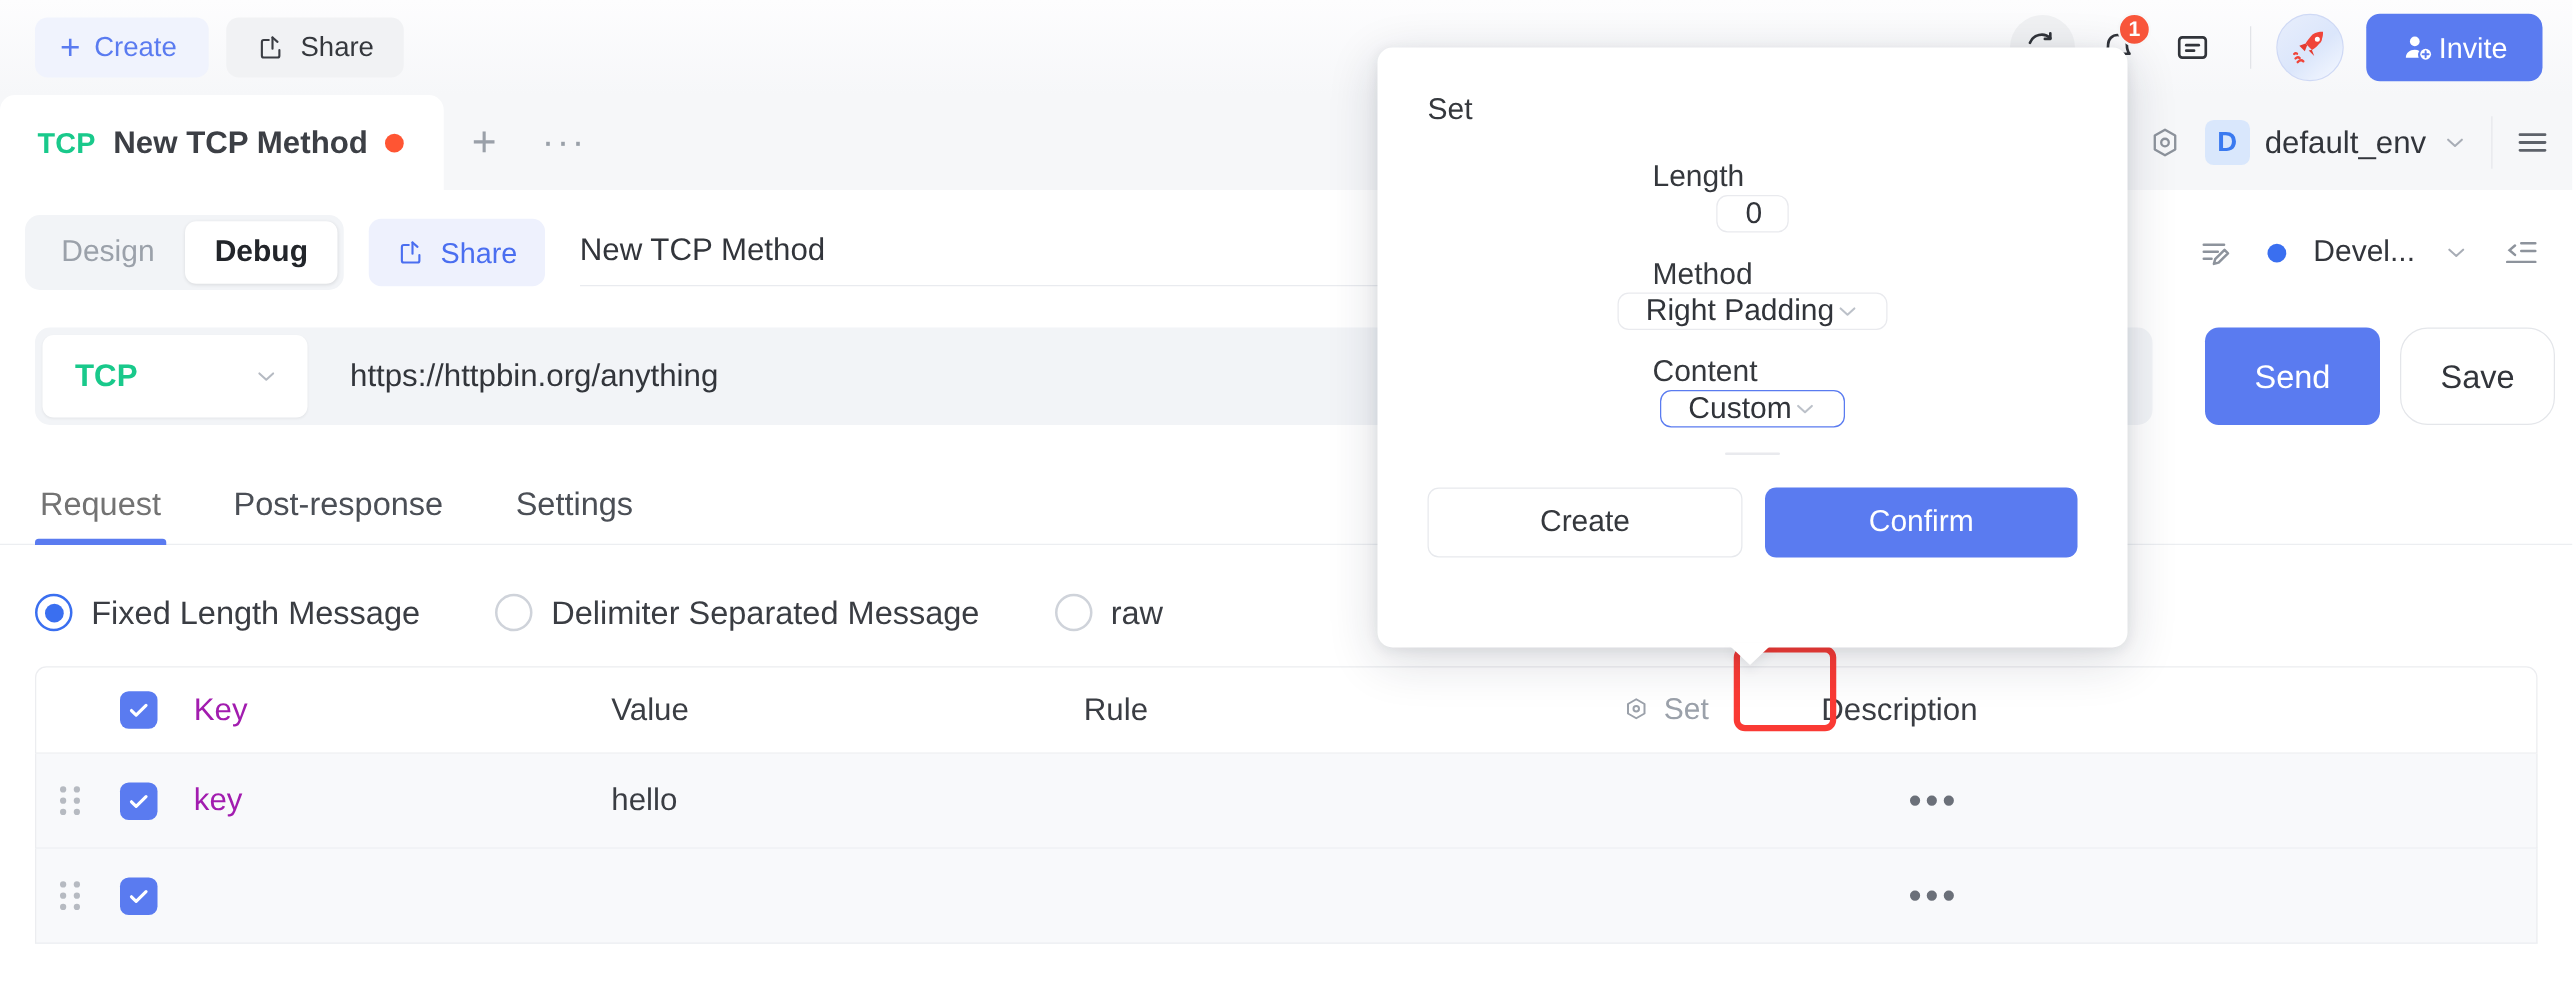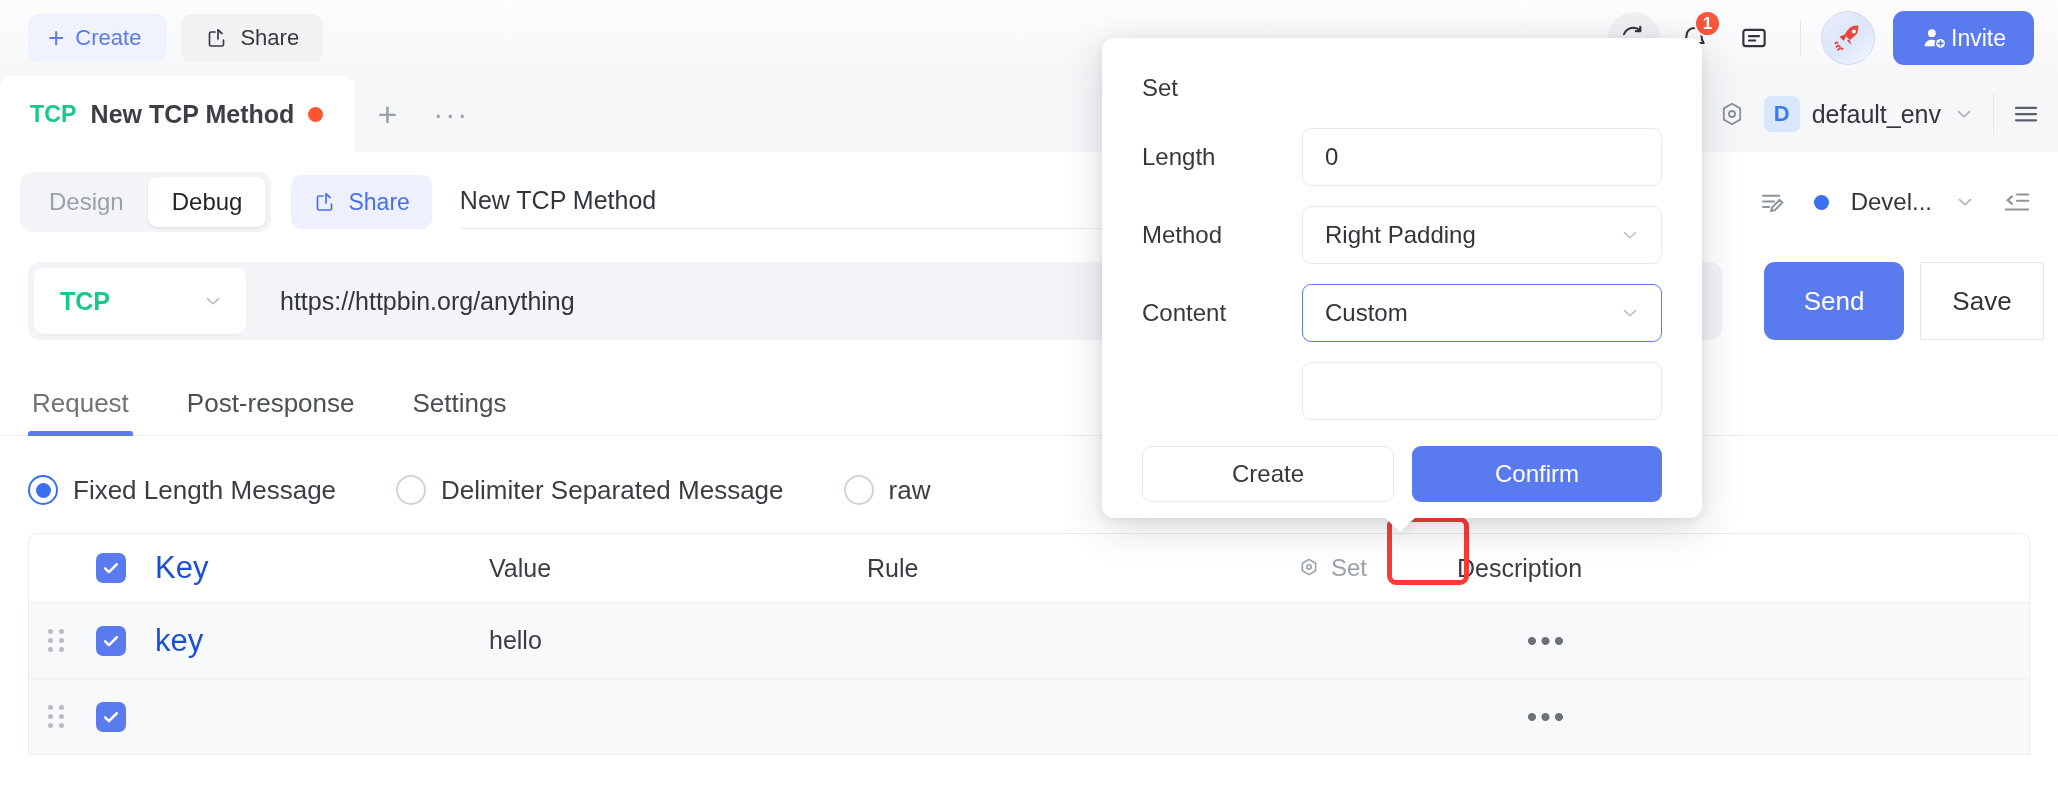--- a/index.html
+++ b/index.html
@@ -97,21 +97,21 @@
     background:#fff; display:flex; align-items:center; padding:0 20px;
   }
   .seg {
     display:flex; align-items:center; background:#f2f4f7; border-radius:12px;
     padding:5px; height:60px;
   }
   .seg-item {
     height:50px; padding:0 24px; border-radius:9px;
     display:flex; align-items:center; font-size:24px; color:#9ba1aa; cursor:pointer;
   }
-  .seg-item.active { background:#fff; color:#22252a; box-shadow:0 1px 3px rgba(0,0,0,.10); font-weight:400;}
+  .seg-item.active { background:#fff; color:#22252a; box-shadow:0 1px 3px rgba(0,0,0,.10); font-weight:700;}
   .share2-btn {
     display:flex; align-items:center; gap:11px; margin-left:20px;
     background:#eef1fd; color:#4a6ef0; border-radius:10px;
     height:54px; padding:0 22px; font-size:23px; cursor:pointer;
   }
   .name-field {
     margin-left:28px; font-size:25px; color:#32353b;
     border-bottom:1px solid #e9ebef; height:54px; display:flex; align-items:center;
     min-width:640px; padding-bottom:2px;
   }
@@ -133,21 +133,21 @@
   .proto-sel .label { color:#19c98b; font-weight:700; font-size:25px; }
   .url-text { margin-left:34px; font-size:25px; color:#32353b; }
   .send-btn {
     position:absolute; left:1764px; top:262px; width:140px; height:78px;
     background:#5a7bf0; color:#fff; border-radius:11px;
     display:flex; align-items:center; justify-content:center;
     font-size:26px; cursor:pointer;
   }
   .save-btn {
     position:absolute; left:1920px; top:262px; width:124px; height:78px;
-    background:#fff; color:#32353b; border:1px solid #e4e6ea; border-radius:1px;
+    background:#fff; color:#32353b; border:1px solid #e4e6ea; border-radius:22px;
     display:flex; align-items:center; justify-content:center;
     font-size:26px; cursor:pointer;
   }
 
   
   .innertabs {
     position:absolute; left:0; top:360px; width:2058px; height:76px;
     display:flex; align-items:flex-end; padding-left:28px;
     border-bottom:1px solid #eceef1;
   }
@@ -180,21 +180,21 @@
   .tbl-head {
     height:70px; background:#fff; border:1px solid #ecedf0; border-radius:9px 9px 0 0;
     display:flex; align-items:center; position:relative;
   }
   .tbl-row {
     height:76px; background:#f8f9fb; border-left:1px solid #ecedf0; border-right:1px solid #ecedf0;
     border-bottom:1px solid #eceef1; display:flex; align-items:center; position:relative;
   }
   .c-drag { width:54px; display:flex; align-items:center; justify-content:center; cursor:grab; }
   .c-check { width:56px; display:flex; align-items:center; justify-content:center; }
-  .c-key { width:350px; padding-left:16px; font-size:31px; color:#1d4ed8; }
+  .c-key { width:350px; padding-left:16px; font-size:25px; color:#a21caf; }
   .c-val { width:378px; font-size:25px; color:#3a3d43; }
   .c-rule { width:430px; font-size:25px; color:#3a3d43; }
   .c-set { width:160px; display:flex; align-items:center; gap:10px; justify-content:flex-start; }
   .c-desc { flex:1; font-size:25px; color:#3a3d43; }
   .c-more { width:180px; display:flex; align-items:center; justify-content:center;
     color:#6b7079; font-size:30px; letter-spacing:3px; cursor:pointer; }
   .cbx {
     width:30px; height:30px; border-radius:7px; background:#5a7bf0;
     display:flex; align-items:center; justify-content:center; cursor:pointer;
   }
@@ -213,21 +213,21 @@
     box-shadow:0 10px 40px rgba(25,32,56,.16), 0 2px 10px rgba(25,32,56,.08);
     z-index:50; padding:28px 40px 0 40px;
   }
   .popup-arrow {
     position:absolute; left:1382px; top:515px; width:0; height:0;
     border-left:18px solid transparent; border-right:18px solid transparent;
     border-top:17px solid #ffffff; z-index:51;
     filter: drop-shadow(0 5px 4px rgba(25,32,56,.06));
   }
   .popup-title { font-size:24px; color:#35383d; margin:8px 0 26px 0; }
-  .frow { display:flex; align-items:center; margin-bottom:20px; }
+  .frow { display:flex; align-items:center; margin-bottom:20px;flex-direction:column; }
   .flabel { width:160px; font-size:24px; color:#35383d; }
   .fctl {
     flex:1; height:58px; border:1px solid #e9eaee; border-radius:9px;
     display:flex; align-items:center; justify-content:space-between;
     padding:0 20px 0 22px; font-size:24px; color:#31343a; background:#fff; cursor:pointer;
   }
   .fctl.focused { border:1.5px solid #5a7bf0;justify-content:space-between; }
   .fctl.blank { cursor:text; }
   .popup-btns { display:flex; gap:18px; margin-top:26px; }
   .btn-cancel {

